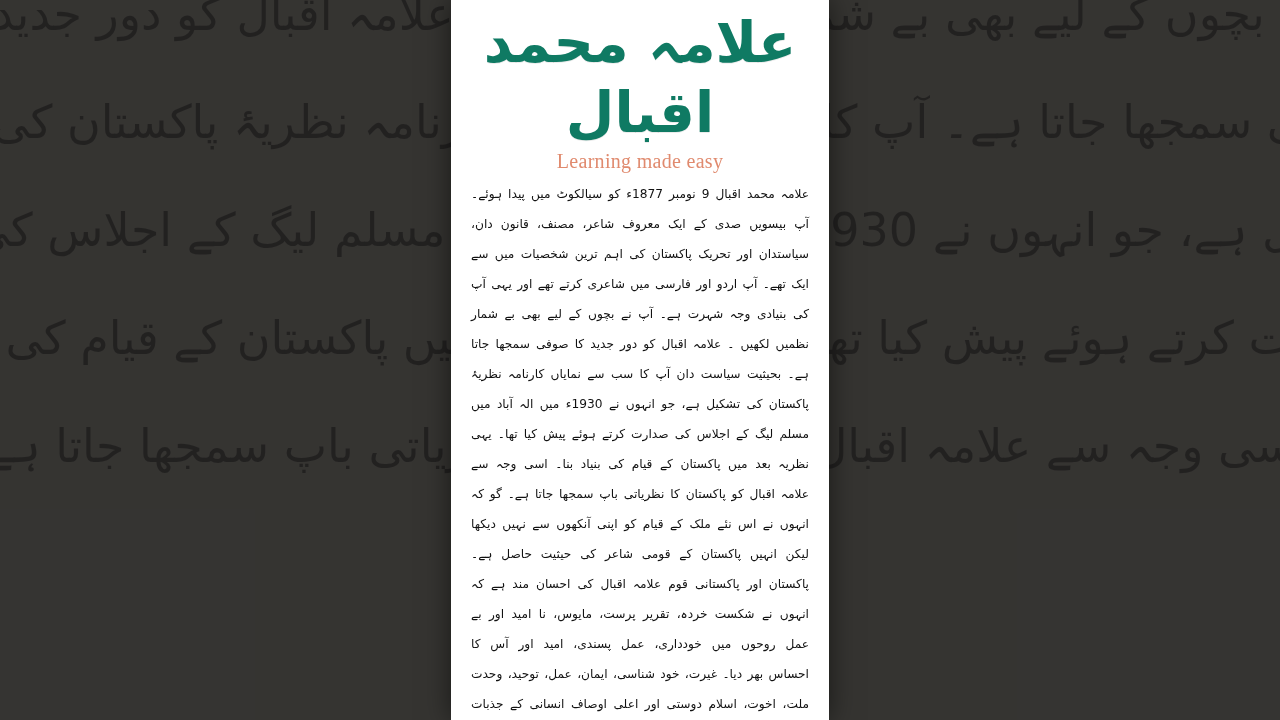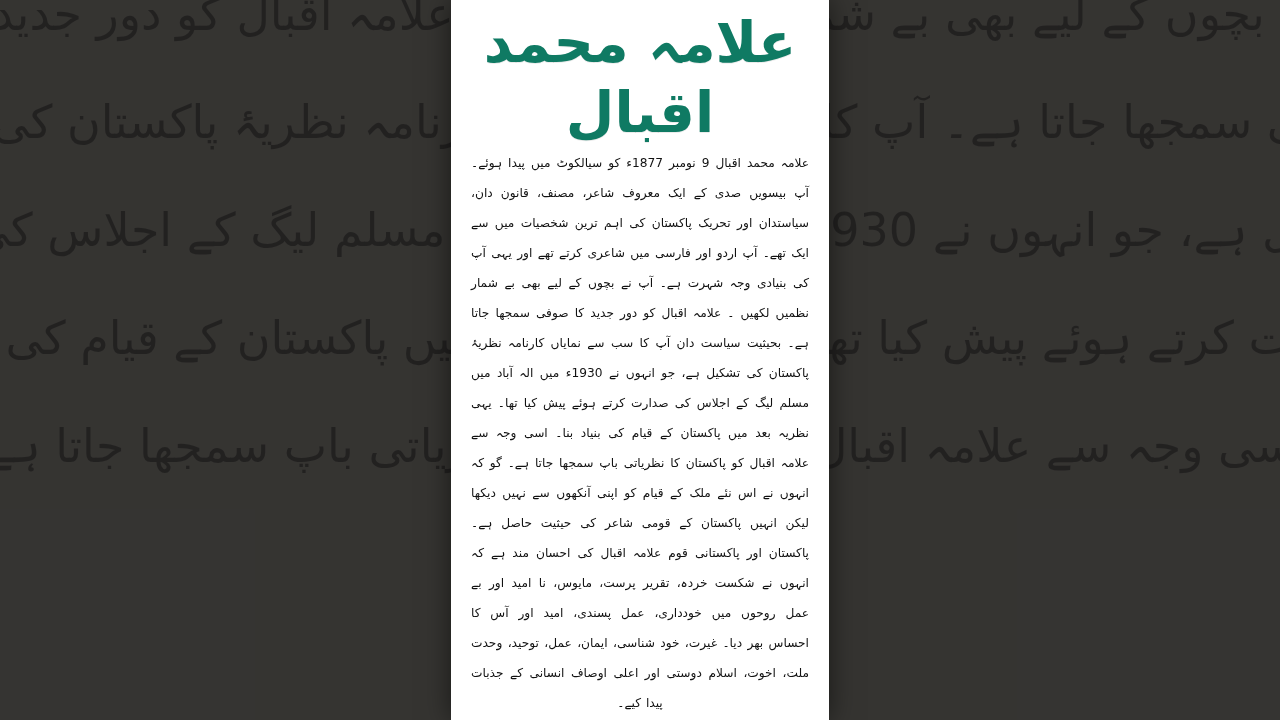--- a/index.html
+++ b/index.html
@@ -117,16 +117,17 @@
   <div id="backdrop">
     <div class="bg-text">آپ نے بچوں کے لیے بھی بے شمار نظمیں لکھیں ۔ علامہ اقبال کو دور جدید کا صوفی سمجھا جاتا ہے۔ آپ کا سب سے نمایاں کارنامہ نظریۂ پاکستان کی تشکیل ہے، جو انہوں نے 1930ء میں الہ آباد میں مسلم لیگ کے اجلاس کی صدارت کرتے ہوئے پیش کیا تھا۔ یہی نظریہ بعد میں پاکستان کے قیام کی بنیاد بنا۔ اسی وجہ سے علامہ اقبال کو پاکستان کا نظریاتی باپ سمجھا جاتا ہے۔</div>
     <div class="shade"></div>
   </div>
 
   <div class="edge" style="left:0;"></div>
   <div class="edge" style="right:0;"></div>
 
   <div id="paper">
     <h1 class="doc-title">علامہ محمد اقبال</h1>
+    <div class="doc-subtitle">Learning made easy</div>
     <p class="doc-body">علامہ محمد اقبال 9 نومبر 1877ء کو سیالکوٹ میں پیدا ہوئے۔ آپ بیسویں صدی کے ایک معروف شاعر، مصنف، قانون دان، سیاستدان اور تحریک پاکستان کی اہم ترین شخصیات میں سے ایک تھے۔ آپ اردو اور فارسی میں شاعری کرتے تھے اور یہی آپ کی بنیادی وجہ شہرت ہے۔ آپ نے بچوں کے لیے بھی بے شمار نظمیں لکھیں ۔ علامہ اقبال کو دور جدید کا صوفی سمجھا جاتا ہے۔ بحیثیت سیاست دان آپ کا سب سے نمایاں کارنامہ نظریۂ پاکستان کی تشکیل ہے، جو انہوں نے 1930ء میں الہ آباد میں مسلم لیگ کے اجلاس کی صدارت کرتے ہوئے پیش کیا تھا۔ یہی نظریہ بعد میں پاکستان کے قیام کی بنیاد بنا۔ اسی وجہ سے علامہ اقبال کو پاکستان کا نظریاتی باپ سمجھا جاتا ہے۔ گو کہ انہوں نے اس نئے ملک کے قیام کو اپنی آنکھوں سے نہیں دیکھا لیکن انہیں پاکستان کے قومی شاعر کی حیثیت حاصل ہے۔ پاکستان اور پاکستانی قوم علامہ اقبال کی احسان مند ہے کہ انہوں نے شکست خردہ، تقریر پرست، مایوس، نا امید اور بے عمل روحوں میں خودداری، عمل پسندی، امید اور آس کا احساس بھر دیا۔ غیرت، خود شناسی، ایمان، عمل، توحید، وحدت ملت، اخوت، اسلام دوستی اور اعلی اوصاف انسانی کے جذبات پیدا کیے۔</p>
   </div>
 
 </div>
 
 </body></html>

